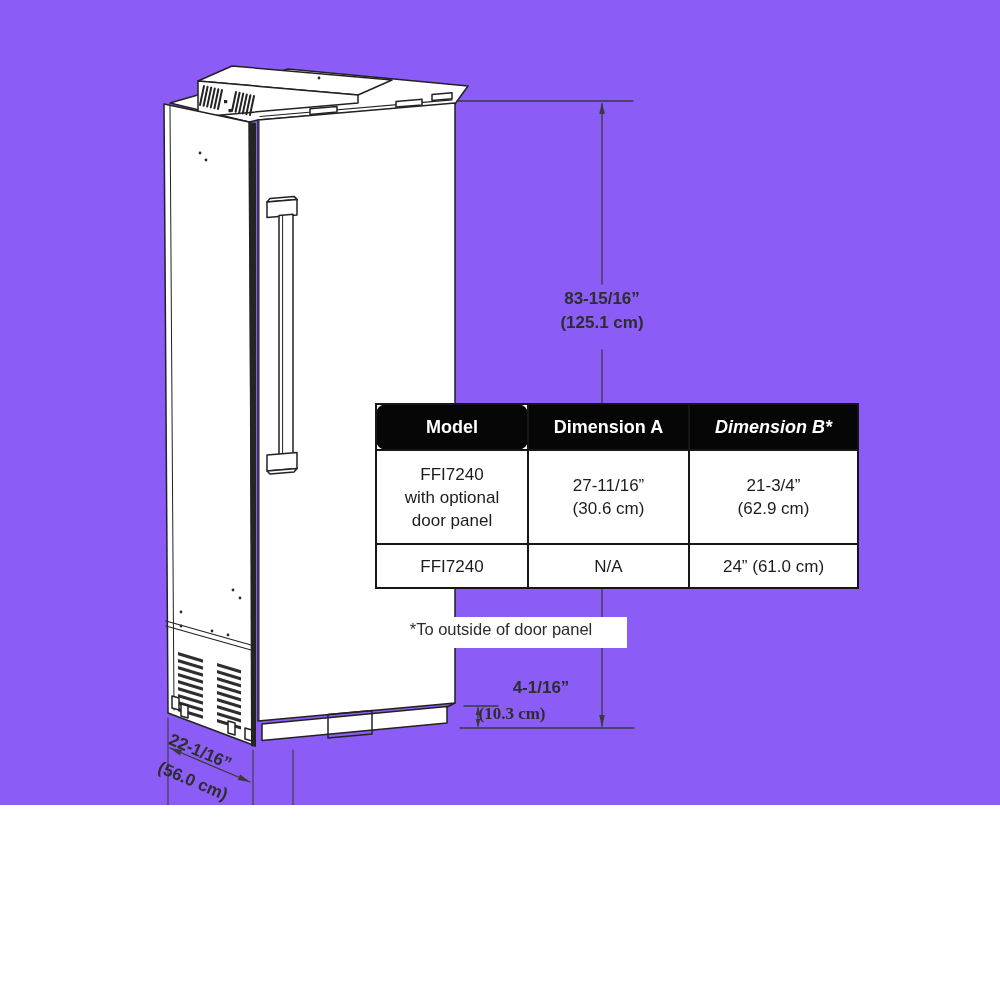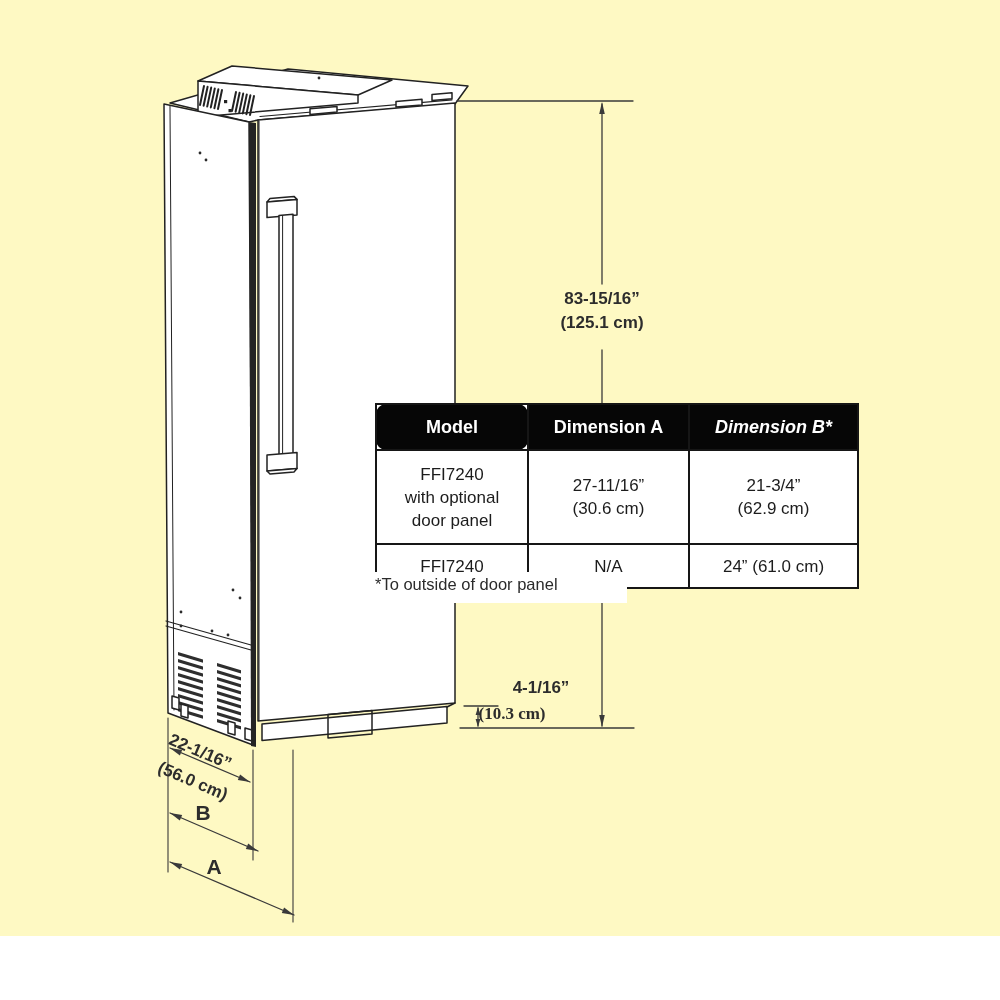--- a/index.html
+++ b/index.html
@@ -1,33 +1,33 @@
 <!DOCTYPE html>
 <html><head>
 <meta charset="utf-8">
 <style>
   html,body{margin:0;padding:0;background:#ffffff;}
-  #stage{position:relative;width:1000px;height:936px;background:#fef9c3;overflow:hidden;
+  #stage{position:relative;width:1000px;height:805px;background:#8b5cf6;overflow:hidden;
          font-family:"Liberation Sans", sans-serif;}
   #art{position:absolute;left:0;top:0;}
   .dim-label{position:absolute;font-size:17px;font-weight:600;color:#2d2d2d;line-height:22px;}
   .dim-center{text-align:center;}
   .rot23{transform:rotate(23deg);transform-origin:0 0;white-space:nowrap;}
   .ab-label{position:absolute;font-size:21px;font-weight:600;color:#2d2d2d;width:26px;text-align:center;}
   #spec-table-wrap{position:absolute;left:375px;top:403px;z-index:5;}
   table.spec{border-collapse:collapse;background:#ffffff;table-layout:fixed;}
   table.spec th, table.spec td{border:2px solid #161616;text-align:center;vertical-align:middle;
       font-family:"Liberation Sans", sans-serif;}
   table.spec th{background:#060606;color:#ffffff;font-size:18px;font-weight:700;height:42px;}
   table.spec td{color:#1c1c1c;font-size:17px;font-weight:400;line-height:23px;}
   .c1{width:148px;border-radius:10px;} .c2{width:157px;} .c3{width:165px;font-style:italic;}
   .r1 td{height:90px;} .r2 td{height:40px;}
   td span{display:block;}
-  #footnote{position:absolute;left:375px;top:572px;width:252px;height:28px;background:#ffffff;
-      z-index:5;font-size:16.5px;color:#2b2b2b;padding-top:3px;}
+  #footnote{position:absolute;left:375px;top:617px;width:252px;height:28px;background:#ffffff;
+      z-index:5;font-size:16.5px;color:#2b2b2b;padding-top:3px;text-align:center;}
 </style>
 </head>
 <body>
 
 <div id="stage">
 
   <svg id="art" width="1000" height="1000" viewBox="0 0 1000 1000">
     <g stroke="#222222" fill="none" stroke-width="1.5" stroke-linejoin="round" stroke-linecap="round">
 
       <path fill="#ffffff" d="M170,103 L288,69 L468,86 L455,104 L258,120 L249,122 Z"></path>

